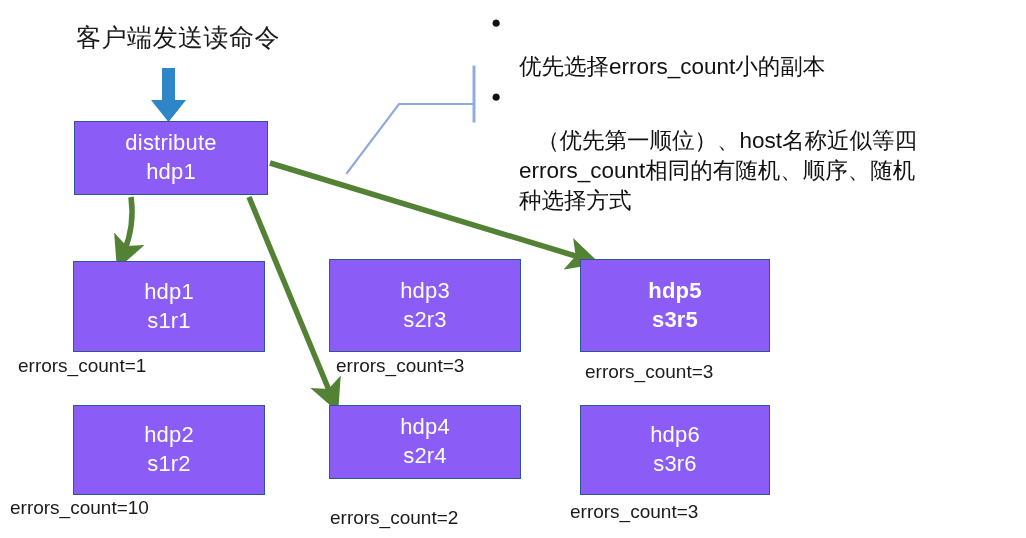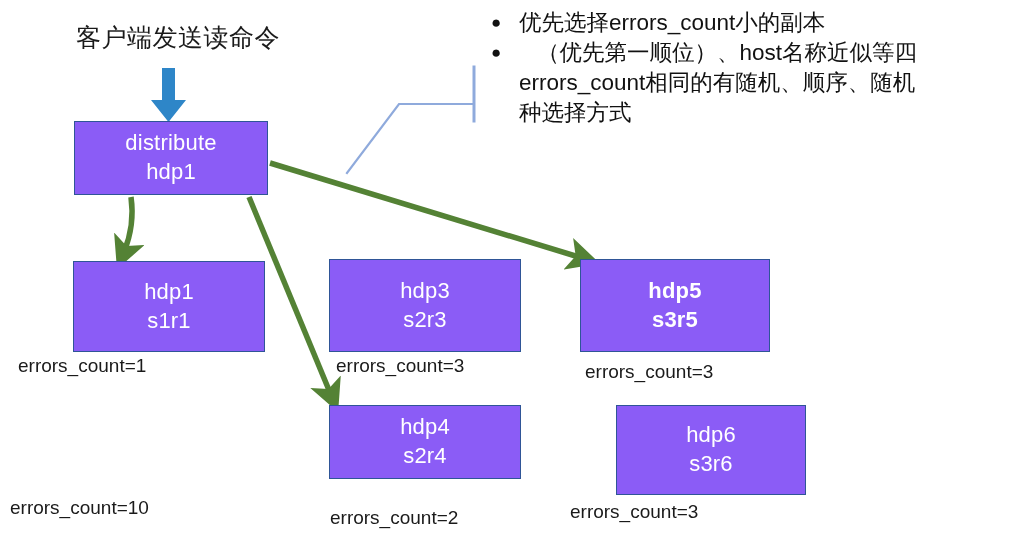--- a/index.html
+++ b/index.html
@@ -84,20 +84,21 @@
   }
   #bullets .dot {
     flex: 0 0 28px;
     font-size: 17px;
     line-height: 1.78;
     text-align: left;
     padding-left: 4px;
   }
   #bullets .btxt {
     flex: 1 1 auto;
+    margin-top: 44px;
   }
   #bullets .btxt .cont {
     display: block;
   }
   #bullets .btxt .cont.ind {
     text-indent: 18px;
   }
 </style>
 </head>
 <body>
@@ -162,27 +163,31 @@
     <span class="ln">s2r3</span>
   </div>
   <div class="caption" style="left:336px; top:356px;">errors_count=3</div>
 
   <div class="node" style="left:580px; top:259px; width:190px; height:93px;font-weight:bold;">
     <span class="ln">hdp5</span>
     <span class="ln">s3r5</span>
   </div>
   <div class="caption" style="left:585px; top:362px;">errors_count=3</div>
 
+  <div class="node" style="left:73px; top:405px; width:192px; height:90px;">
+    <span class="ln">hdp2</span>
+    <span class="ln">s1r2</span>
+  </div>
   <div class="caption" style="left:10px; top:498px;">errors_count=10</div>
 
   <div class="node" style="left:329px; top:405px; width:192px; height:74px;">
     <span class="ln">hdp4</span>
     <span class="ln">s2r4</span>
   </div>
   <div class="caption" style="left:330px; top:508px;">errors_count=2</div>
 
-  <div class="node" style="left:580px; top:405px; width:190px; height:90px;margin-left:36px;">
+  <div class="node" style="left:580px; top:405px; width:190px; height:90px;">
     <span class="ln">hdp6</span>
     <span class="ln">s3r6</span>
   </div>
   <div class="caption" style="left:570px; top:502px;">errors_count=3</div>
 
 </div>
 
 </body></html>

